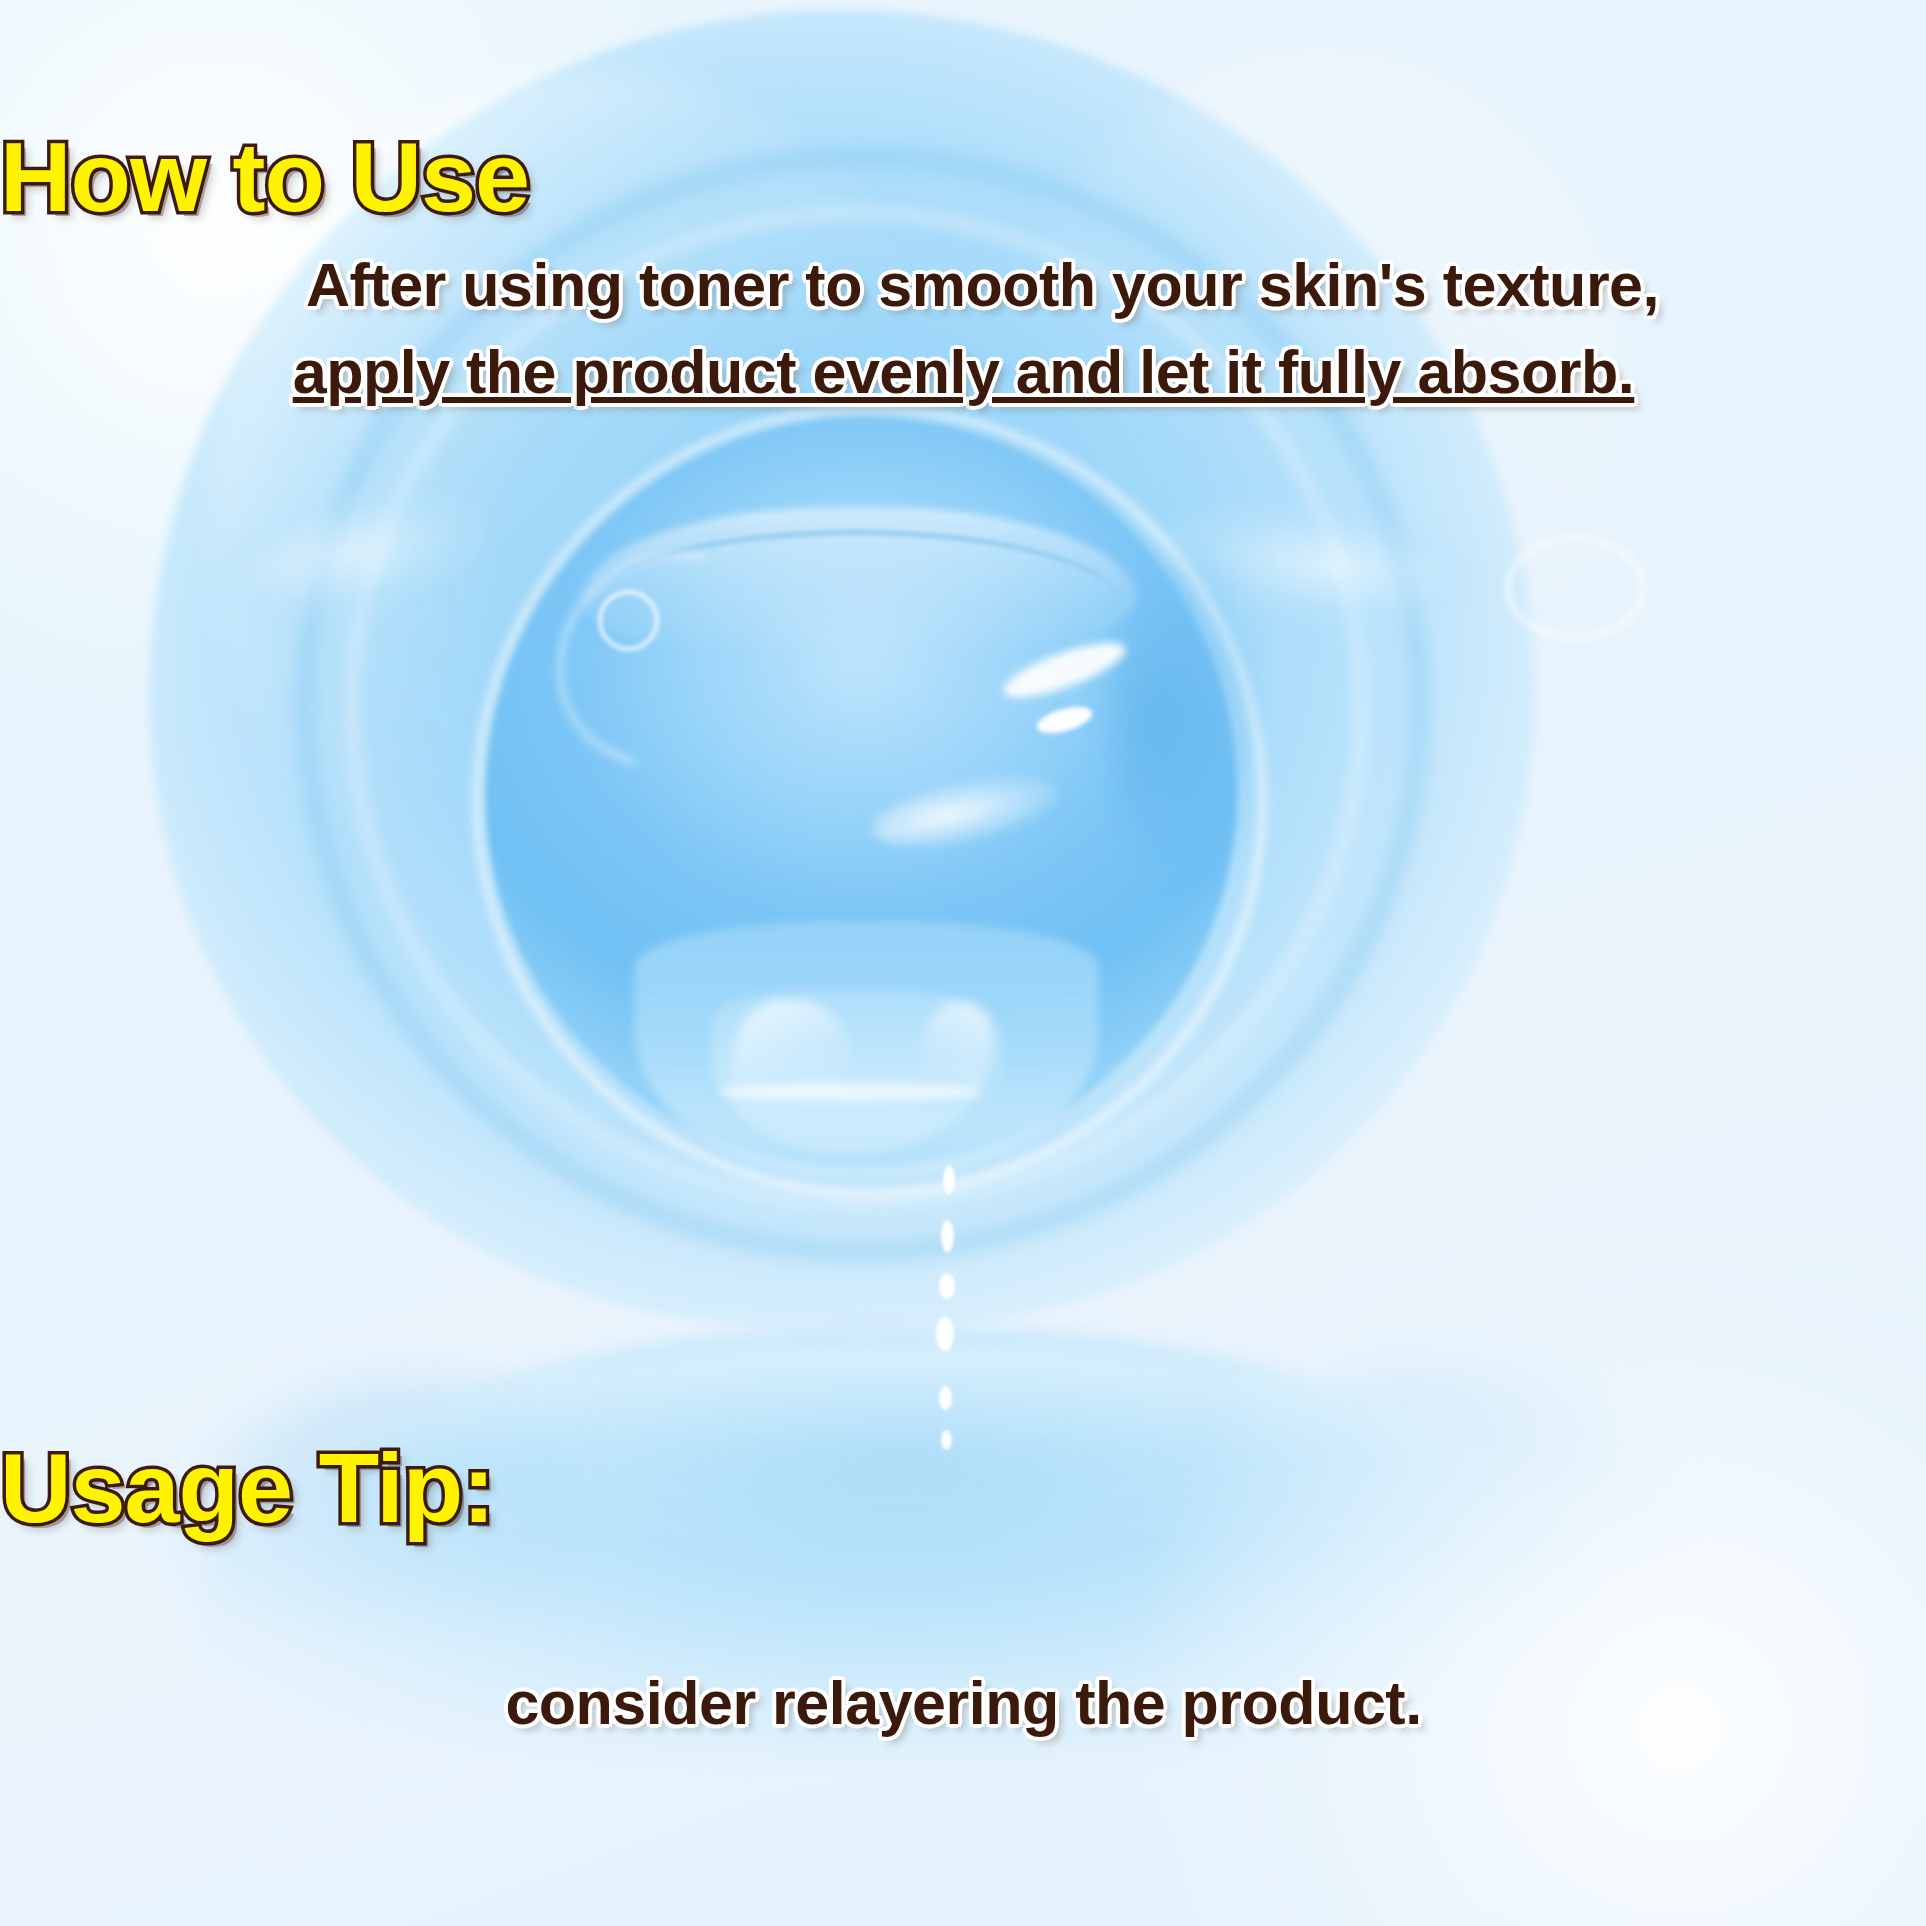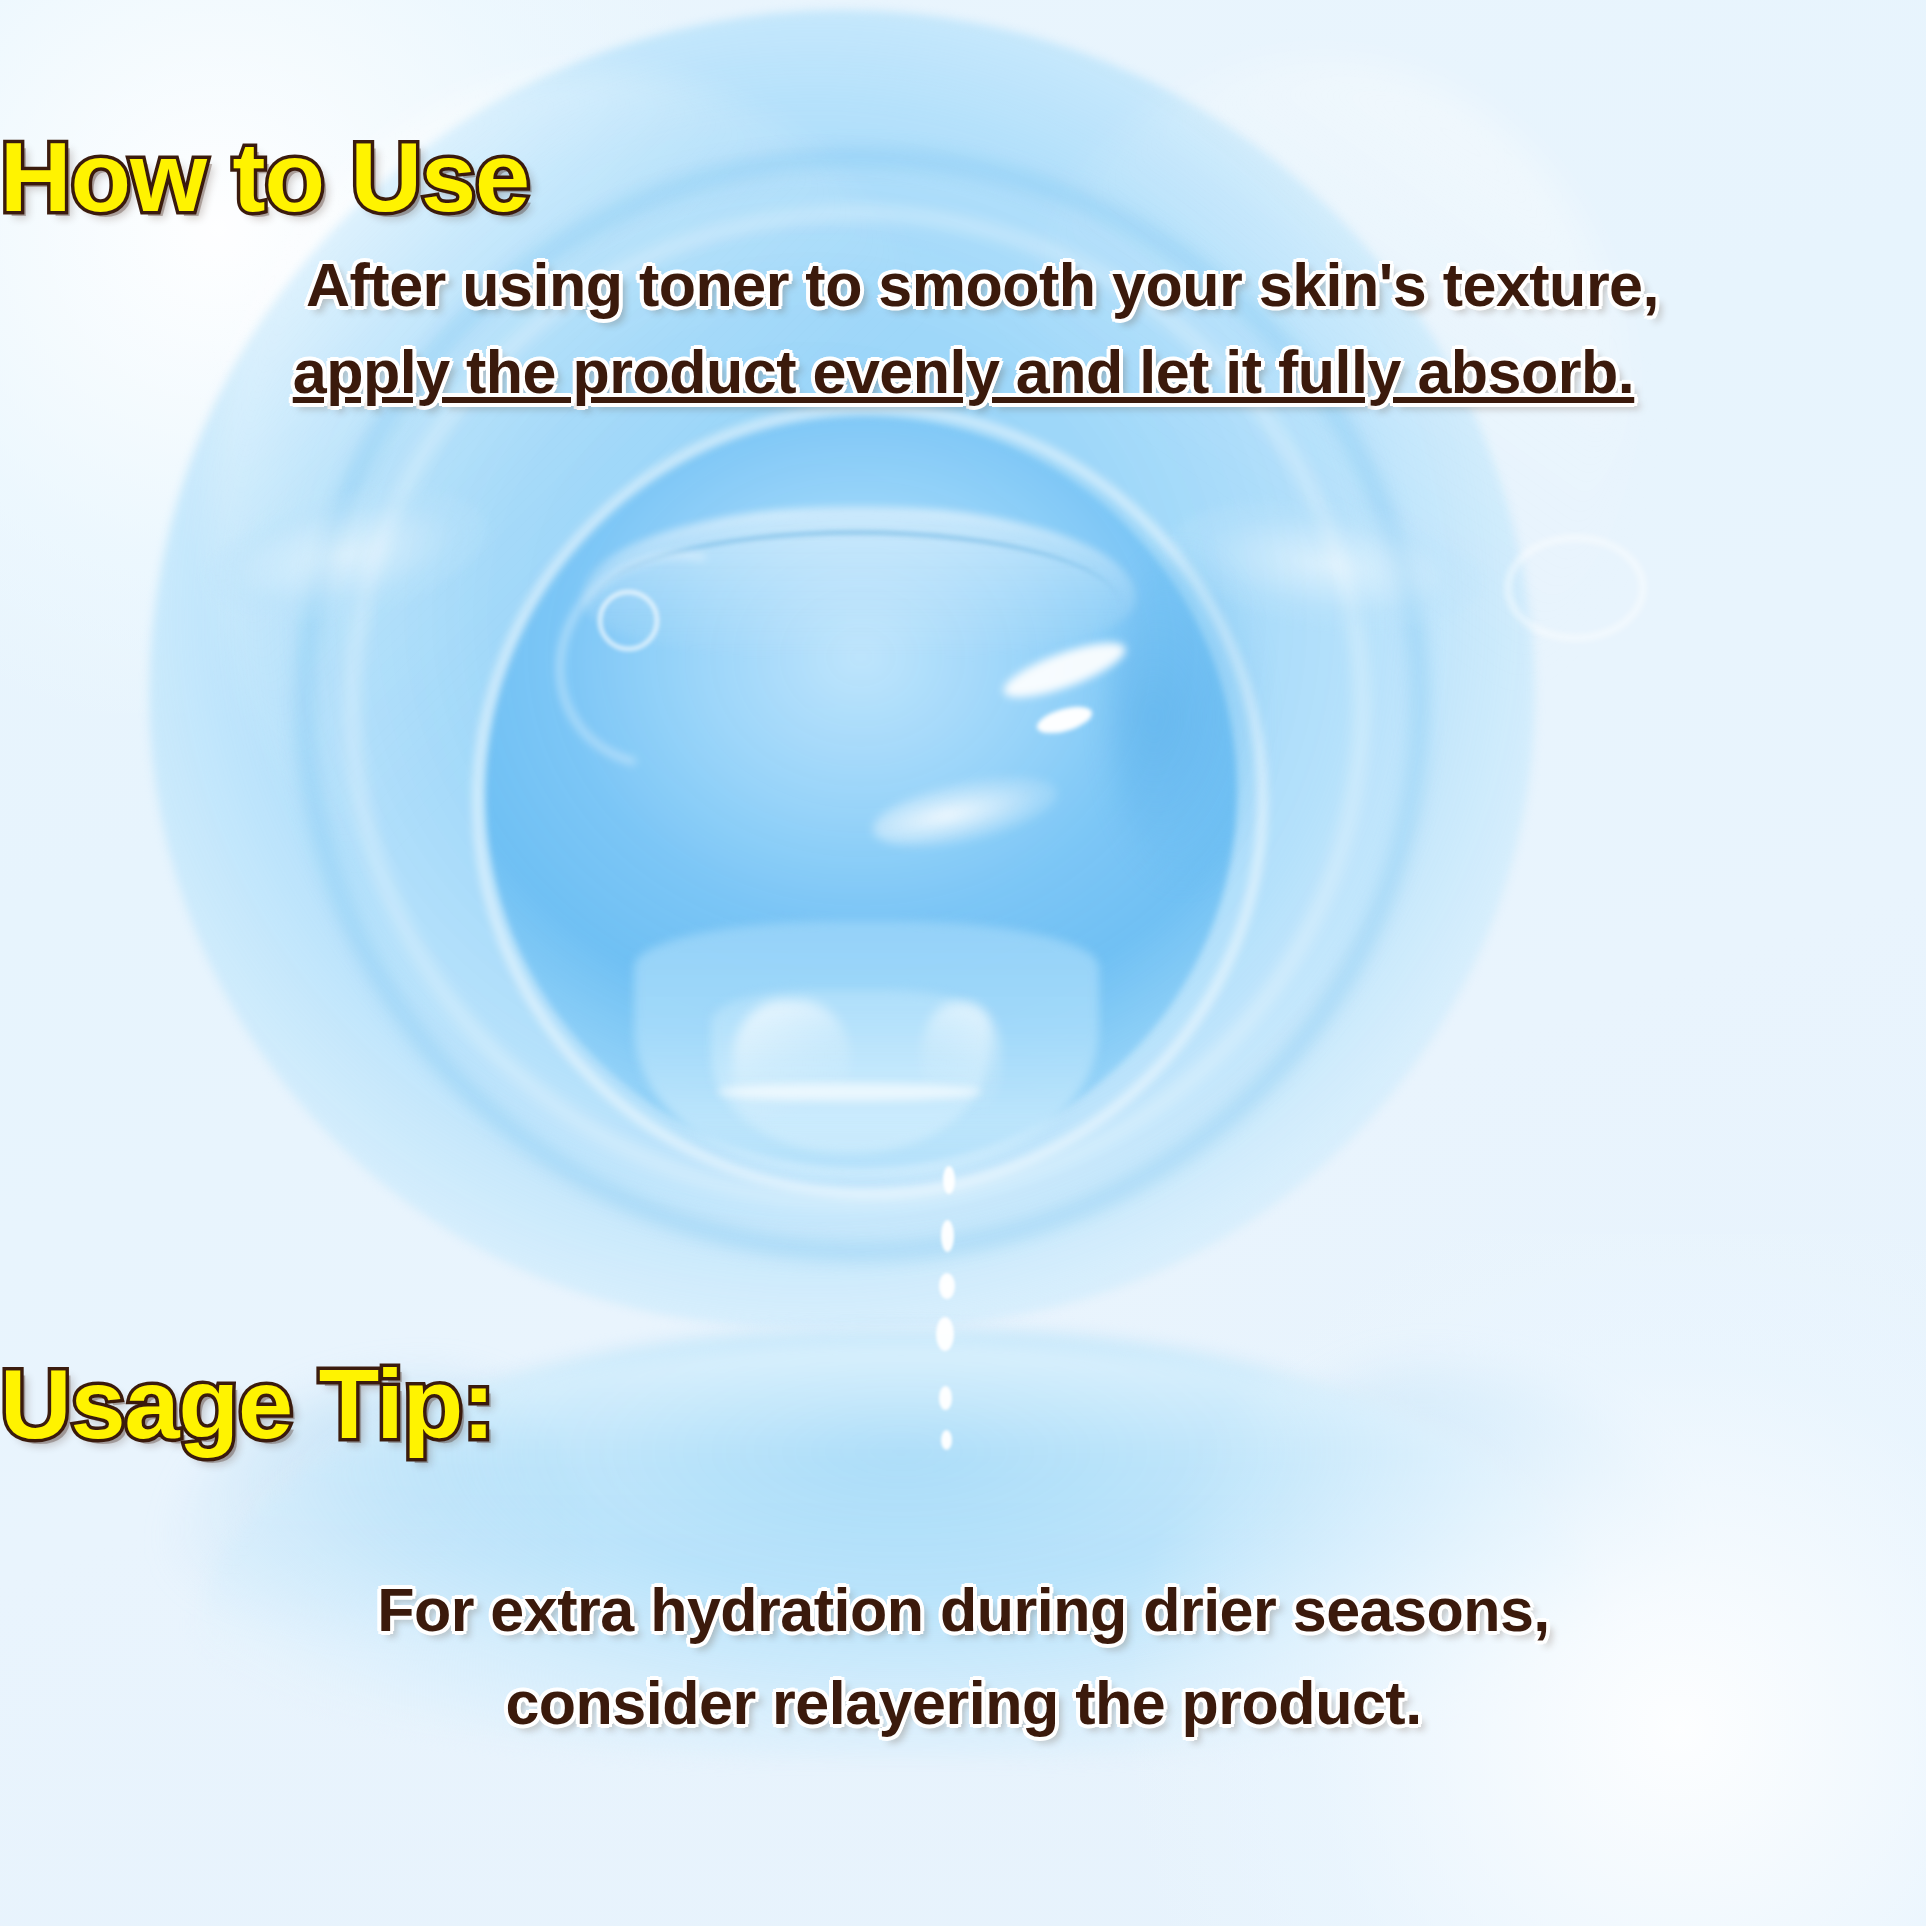--- a/index.html
+++ b/index.html
@@ -394,21 +394,21 @@
        4px  0   0 #ffffff,
        0   -4px 0 #ffffff,
        0    4px 0 #ffffff,
        6px  6px 7px rgba(90,60,40,0.28);
   }
 
   #howto-title   { position: absolute; left: 0; right: 0; top: 127px; }
   #howto-line-1  { position: absolute; left: 0; right: 0; top: 255px; padding-left: 38px; }
   #howto-line-2  { position: absolute; left: 0; right: 0; top: 342px; text-decoration: underline; }
 
-  #tip-title     { position: absolute; left: 0; right: 0; top: 1354px; }
+  #tip-title     { position: absolute; left: 0; right: 0; top: 1438px; }
   #tip-line-1    { position: absolute; left: 0; right: 0; top: 1580px; }
   #tip-line-2    { position: absolute; left: 0; right: 0; top: 1673px; }
 </style>
 </head>
 <body>
 
 <div id="poster">
 
   <div class="photo-layer">
 
@@ -459,19 +459,18 @@
   <div class="content">
 
     <div id="howto-title" class="heading">How to Use</div>
 
     <div id="howto-line-1" class="body-line">After using toner to smooth your skin's texture,</div>
 
     <div id="howto-line-2" class="body-line">apply the product evenly and let it fully absorb.</div>
 
     <div id="tip-title" class="heading">Usage Tip:</div>
 
-    <div id="tip-line-1" class="body-line">For extra hydration during drier seasons,</div>
 
     <div id="tip-line-2" class="body-line">consider relayering the product.</div>
   </div>
 
 </div>
 
 
 </body></html>

